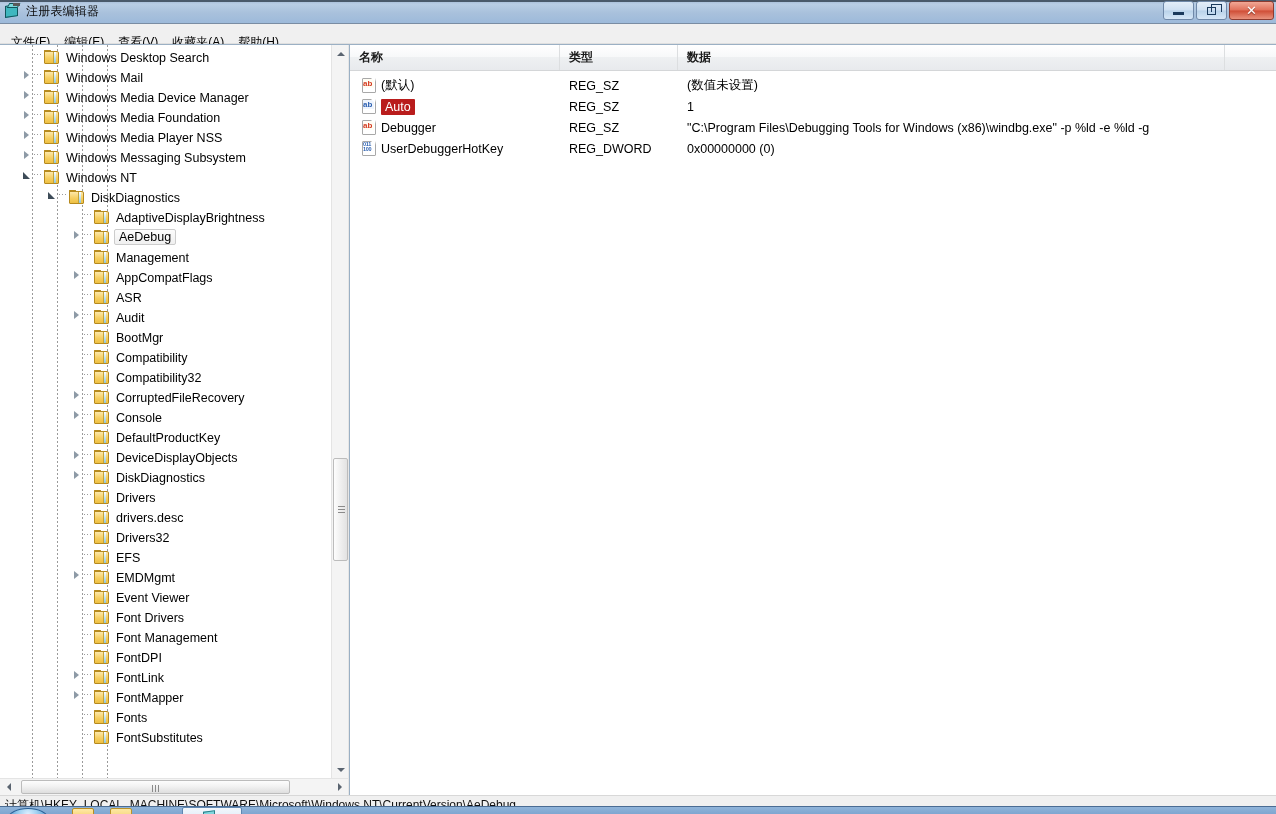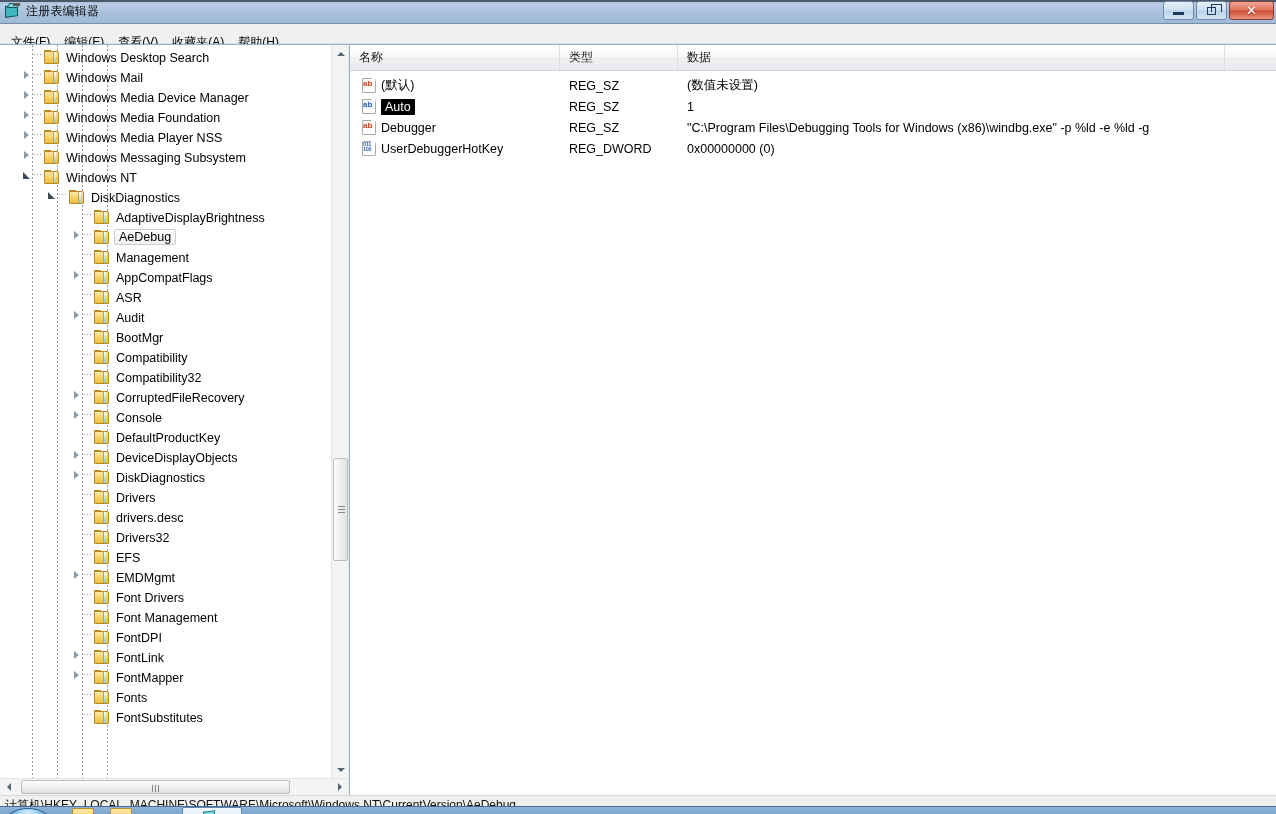--- a/index.html
+++ b/index.html
@@ -369,20 +369,21 @@
     min-width: 0;
   }
   .list-header {
     flex: 0 0 25px;
     height: 38px;
     display: flex;
     background: linear-gradient(to bottom, #ffffff 0%, #f7f8f9 48%, #eef0f2 50%, #e8eaed 100%);
     border-bottom: 1px solid #d4d6d8;
     font-size: 12px;
     color: #1b1b1b;
+    font-weight: bold;
   }
   .col-head {
     display: flex;
     align-items: center;
     padding-left: 9px;
     border-right: 1px solid #dcdee0;
     height: 25px;
     position: relative;
     cursor: default;
     white-space: nowrap;
@@ -448,21 +449,21 @@
   .vicon.sz-sel .glyph { color: #2b5fb0; background: #eef4fd; }
   .vicon.dword .glyph {
     color: #2b5fb0;
     font-size: 5.5px;
     line-height: 4.5px;
     letter-spacing: -0.3px;
     height: 11px;
     width: 12px;
   }
   .sel-name {
-    background: #000000;
+    background: #b91c1c;
     color: #ffffff;
     padding: 1px 4px;
     border-radius: 1px;
     text-align: center;
   }
 
   
   .statusbar {
     flex: 0 0 19px;
     height: 19px;
@@ -853,20 +854,31 @@
               <div class="tree-row">
                 <div class="indent" style="width: 70px;"></div>
                 <div class="twisty collapsed"></div>
                 <div class="hguide"></div>
                 <div class="folder">
                   <div class="f-tab"></div>
                   <div class="f-back"></div>
                   <div class="f-spine"></div>
                 </div>
                 <span class="tree-label">EMDMgmt</span>
+              </div>
+              <div class="tree-row">
+                <div class="indent" style="width: 70px;"></div>
+                <div class="twisty"></div>
+                <div class="hguide"></div>
+                <div class="folder">
+                  <div class="f-tab"></div>
+                  <div class="f-back"></div>
+                  <div class="f-spine"></div>
+                </div>
+                <span class="tree-label">Event Viewer</span>
               </div>
               <div class="tree-row">
                 <div class="indent" style="width: 70px;"></div>
                 <div class="twisty"></div>
                 <div class="hguide"></div>
                 <div class="folder">
                   <div class="f-tab"></div>
                   <div class="f-back"></div>
                   <div class="f-spine"></div>
                 </div>

